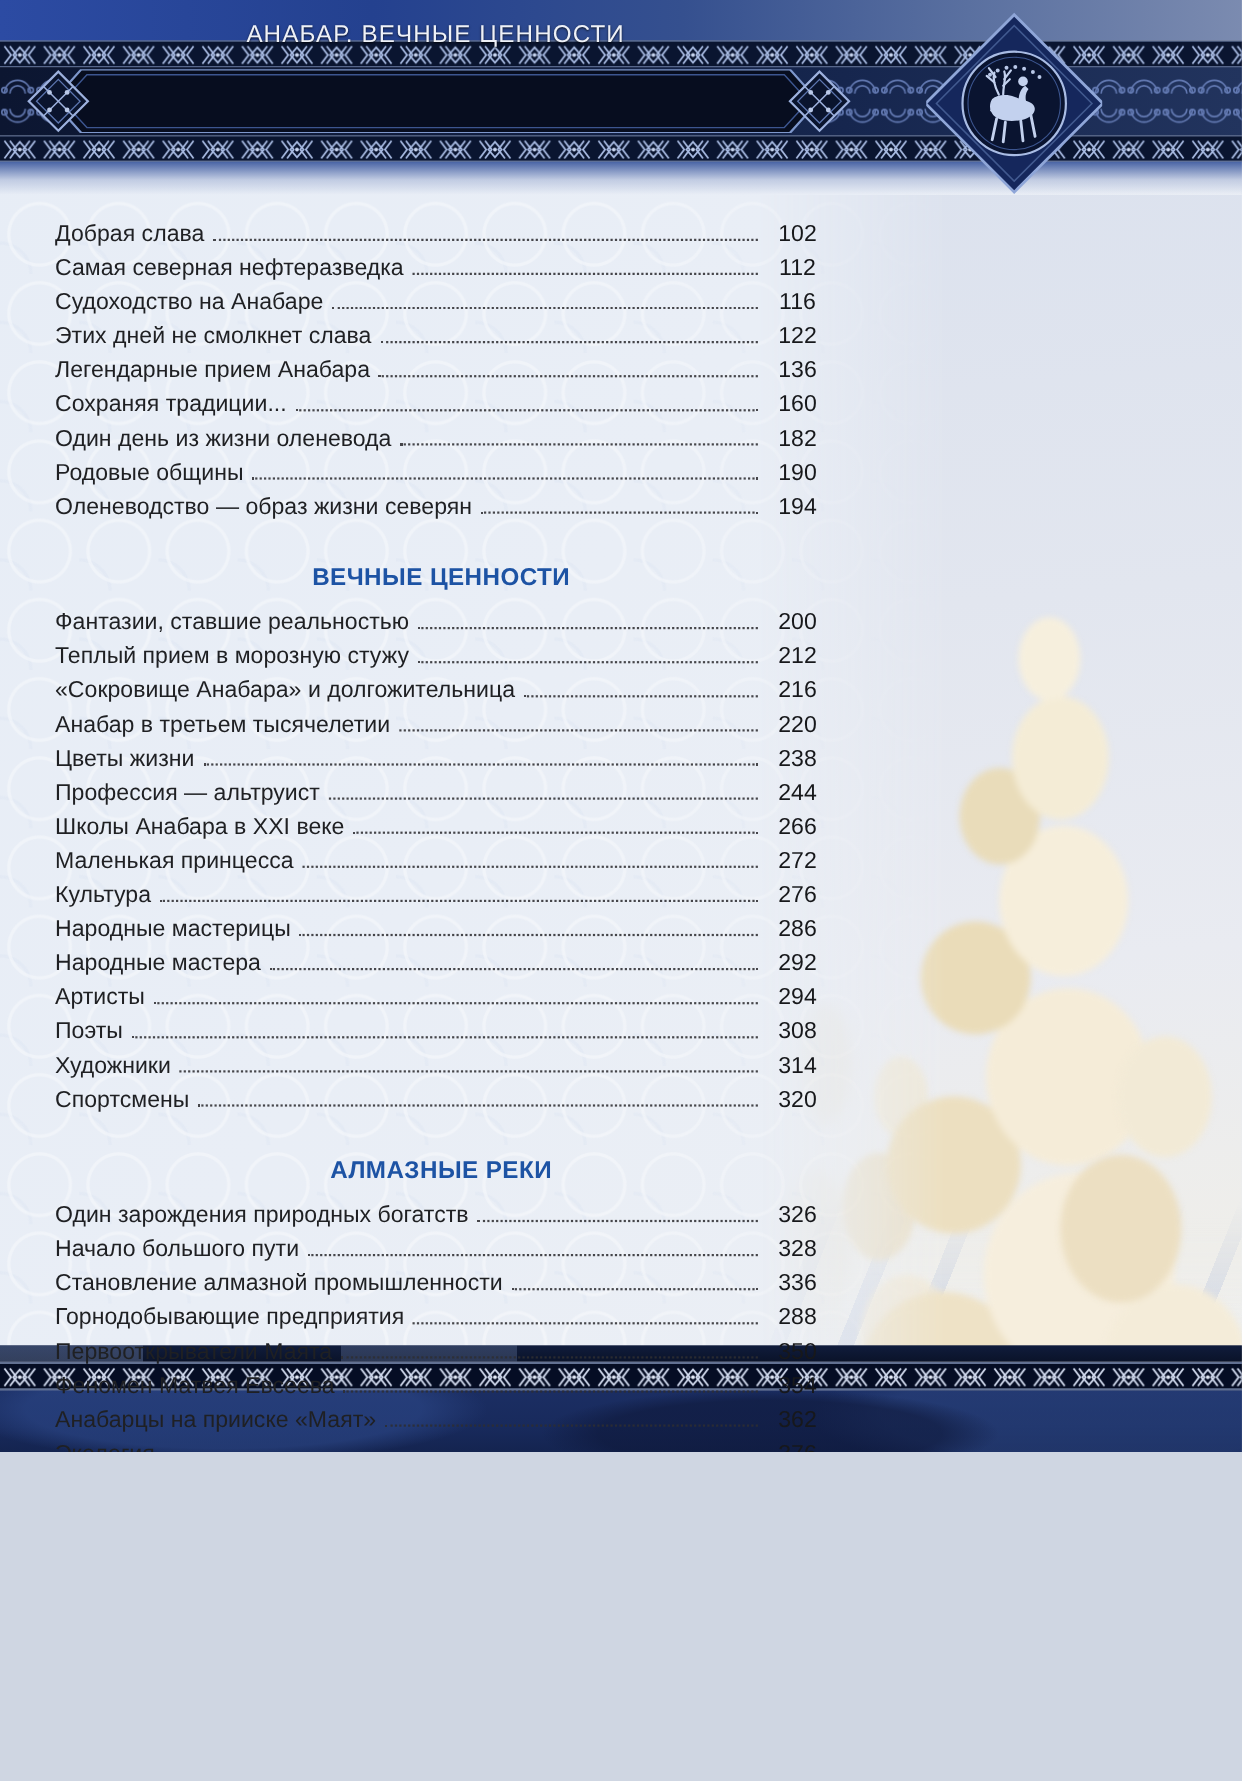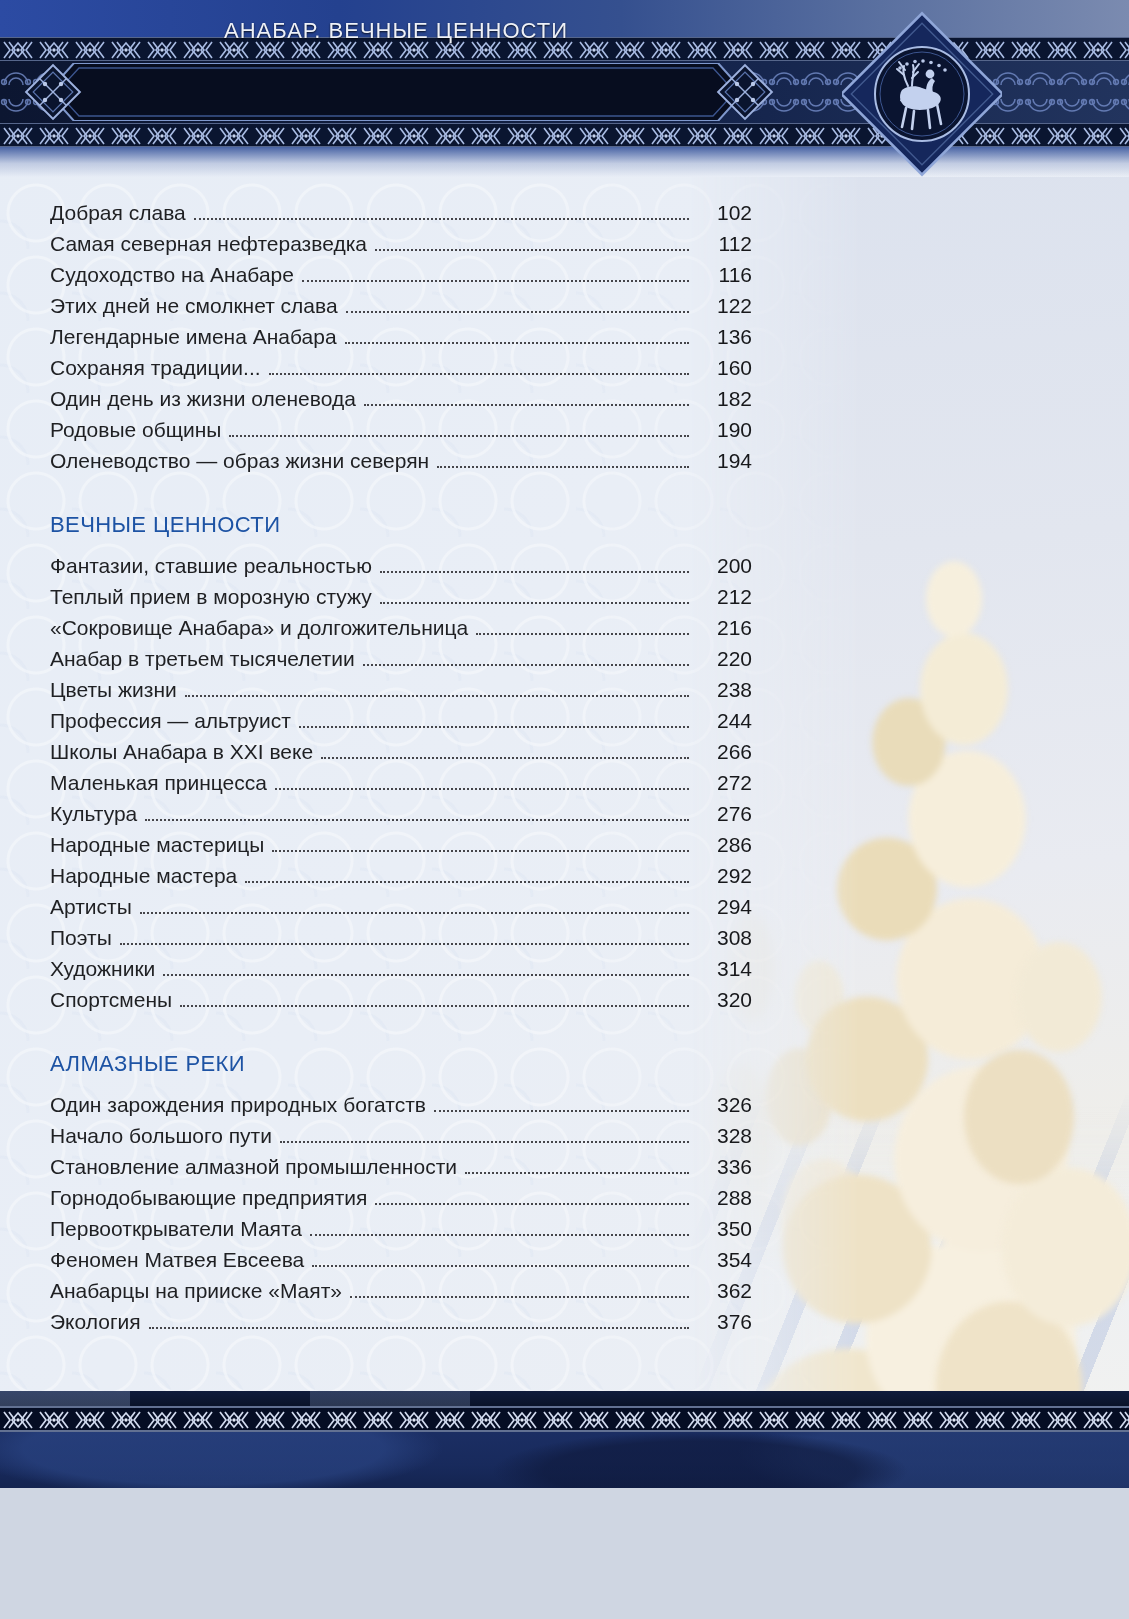--- a/index.html
+++ b/index.html
@@ -1,17 +1,17 @@
 <!DOCTYPE html>
 <html><head>
 <meta charset="utf-8">
 <style>
   html,body{margin:0;padding:0;background:#cfd6e2;}
   .page{
-    position:relative;width:1129px;height:1488px;margin:0 auto;
+    position:relative;width:1129px;height:1320px;margin:0 auto;
     background:linear-gradient(120deg,#e7edf6 0%,#e9eef6 45%,#eceff4 100%);
     overflow:hidden;font-family:"Liberation Sans",sans-serif;
   }
   
   .watermark{
     position:absolute;left:0;top:177px;width:1010px;height:1345px;z-index:1;opacity:.55;
     background:
       radial-gradient(circle 34px at 36px 36px, rgba(255,255,255,0) 26px, rgba(255,255,255,.65) 27px 29px, rgba(255,255,255,0) 30px),
       radial-gradient(circle 34px at 0px 72px,  rgba(255,255,255,0) 26px, rgba(214,224,240,.5) 27px 29px, rgba(255,255,255,0) 30px);
     background-size:72px 72px;
@@ -88,24 +88,24 @@
     color:#eef1f8;font-size:22px;letter-spacing:1px;font-weight:400;
     text-shadow:0 1px 2px rgba(0,0,0,.8);
   }
   .qdiamond{position:absolute;z-index:7;}
   .emblem{position:absolute;left:842px;top:6px;width:160px;height:176px;z-index:8;}
   
   .content{position:absolute;left:50px;top:197px;width:702px;z-index:10;}
   .toc-row{display:flex;align-items:baseline;height:31px;line-height:31px;}
   .toc-title{font-size:21px;color:#1f2023;white-space:nowrap;text-align:right;}
   .toc-leader{flex:1;border-bottom:2.4px dotted rgba(45,46,50,.88);margin:0 9px 6px 8px;min-width:30px;}
-  .toc-page{width:54px;text-align:right;font-size:21px;color:#17181b;}
+  .toc-page{width:54px;text-align:center;font-size:21px;color:#17181b;}
   .sec-heading{
     margin:34px 0 10px 0;line-height:30px;height:30px;
-    font-size:22px;font-weight:normal;color:#1d53a4;letter-spacing:.4px;
+    font-size:22px;font-weight:bold;color:#1d53a4;letter-spacing:.4px;text-align:center;
   }
   
   .footer{position:absolute;left:0;bottom:0;width:100%;height:97px;z-index:5;}
   .ftr-top{height:15px;background:
      linear-gradient(90deg, rgba(128,148,190,.35) 0 130px, rgba(10,20,45,0) 130px 310px, rgba(128,148,190,.28) 310px 470px, rgba(10,20,45,0) 470px),
      linear-gradient(180deg,#101c3c 0,#0a1329 100%);}
   .ftr-orn{display:block;width:100%;height:26px;background:#050d24;border-top:2px solid rgba(160,180,220,.6);border-bottom:2px solid rgba(160,180,220,.6);box-sizing:border-box;}
   .ftr-body{height:56px;background:
      radial-gradient(ellipse 300px 60px at 18% 30%, rgba(46,74,140,.55) 0 60%, rgba(0,0,0,0) 80%),
      radial-gradient(ellipse 260px 50px at 62% 70%, rgba(14,24,58,.6) 0 60%, rgba(0,0,0,0) 80%),
@@ -266,21 +266,21 @@
         <span class="toc-title">Судоходство на Анабаре</span>
         <span class="toc-leader"></span>
         <span class="toc-page">116</span>
       </div>
       <div class="toc-row">
         <span class="toc-title">Этих дней не смолкнет слава</span>
         <span class="toc-leader"></span>
         <span class="toc-page">122</span>
       </div>
       <div class="toc-row">
-        <span class="toc-title">Легендарные имена Анабара</span>
+        <span class="toc-title">Легендарные прием Анабара</span>
         <span class="toc-leader"></span>
         <span class="toc-page">136</span>
       </div>
       <div class="toc-row">
         <span class="toc-title">Сохраняя традиции...</span>
         <span class="toc-leader"></span>
         <span class="toc-page">160</span>
       </div>
       <div class="toc-row">
         <span class="toc-title">Один день из жизни оленевода</span>

